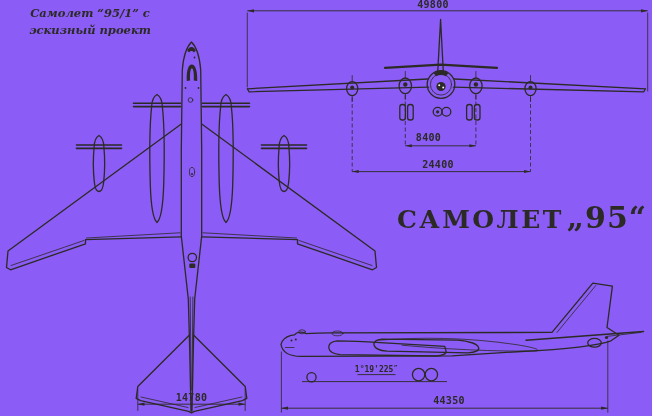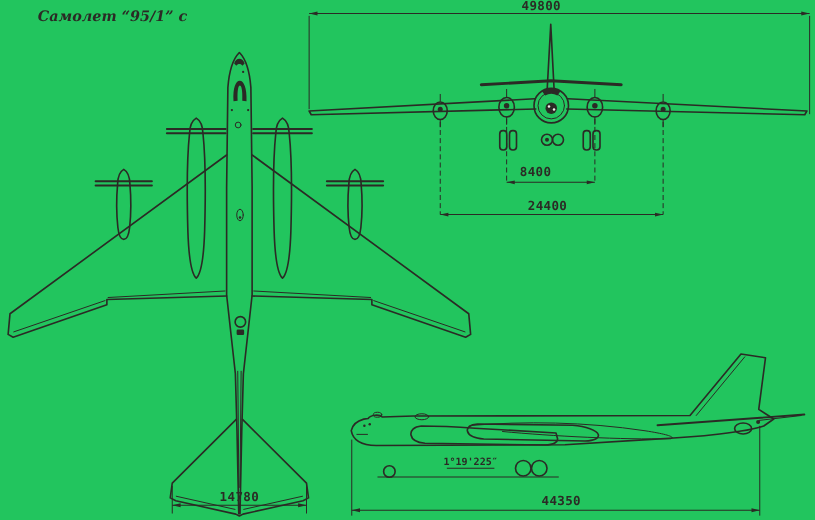--- a/index.html
+++ b/index.html
@@ -1,16 +1,16 @@
 <!DOCTYPE html>
 <html><head>
 <meta charset="utf-8">
 <style>
   html,body{margin:0;padding:0;}
-  #page{position:relative;width:652px;height:416px;background:#22c55e;overflow:hidden;
+  #page{position:relative;width:652px;height:416px;background:#8b5cf6;overflow:hidden;
         font-family:"DejaVu Serif",serif;color:#2b2a25;}
   #draw{position:absolute;left:0;top:0;}
   .caption{position:absolute;left:4px;top:5px;width:172px;text-align:center;
            font-style:italic;font-weight:700;font-size:11.5px;line-height:1.45;
            color:#2b2a25;}
   .title{position:absolute;left:396px;top:200px;width:252px;text-align:center;
          font-weight:700;color:#2b2a25;white-space:nowrap;}
   .title .t-word{font-size:25px;letter-spacing:2.5px;}
   .title .t-num{font-size:30px;letter-spacing:1px;margin-left:3px;}
   svg .ln{stroke:#2b2a25;fill:none;stroke-width:1.3;stroke-linecap:round;stroke-linejoin:round;}
@@ -22,22 +22,24 @@
   svg .dim{font:bold 10px "DejaVu Sans Mono",monospace;fill:#2b2a25;letter-spacing:0.3px;}
   svg .dim-sm{font:bold 8px "DejaVu Sans Mono",monospace;fill:#2b2a25;}
 </style>
 </head>
 <body>
 
 <div id="page">
 
   <div class="caption">
     <div>Самолет “95/1” с</div>
+    <div>эскизный проект</div>
   </div>
 
+  <div class="title"><span class="t-word">САМОЛЕТ</span><span class="t-num">„95“</span></div>
 
   <svg id="draw" width="652" height="416" viewBox="0 0 652 416">
 
     <g>
 
       <path class="ln" d="M191.5,42 C186.5,47 183.3,57 182.3,70 L181.3,150 L181.3,236 L188.3,299 L189.6,345 L191,411 L192,411 L193.4,345 L194.7,299 L201.7,236 L201.7,150 L200.7,70 C199.7,57 196.5,47 191.5,42 Z"></path>
 
       <path class="ln" d="M181.3,124 L8,251 L6.5,267.5 L10.5,269.8 L85.5,243.8 L85.5,239.6 L181.3,236.8"></path>
       <path class="ln-thin" d="M11,265.5 L84,240.5 M86.5,238 L180,232.8"></path>
       <path class="ln" d="M201.7,124 L375,251 L376.5,267.5 L372.5,269.8 L297.5,243.8 L297.5,239.6 L201.7,236.8"></path>

